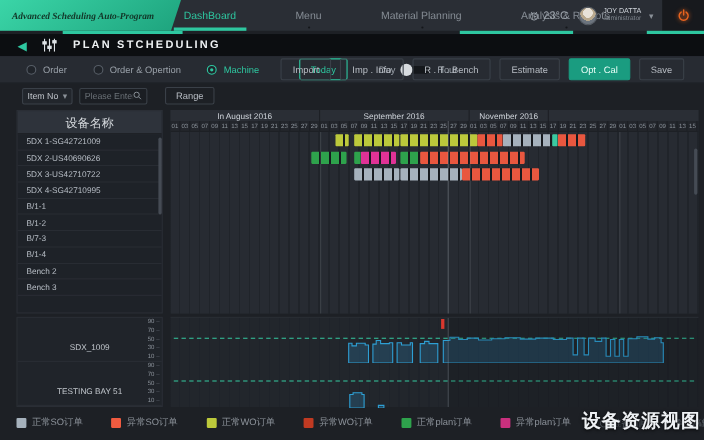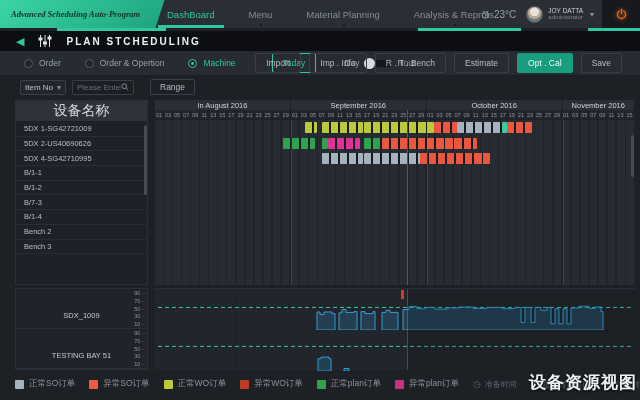--- a/index.html
+++ b/index.html
@@ -3,21 +3,21 @@
 <meta charset="utf-8">
 <style>
   * { margin:0; padding:0; box-sizing:border-box; }
   html,body { width:640px; height:400px; overflow:hidden; }
   body { font-family:"Liberation Sans", sans-serif; background:#1d2025; color:#c4c9cf; position:relative; }
 
   
   .top { position:absolute; left:0; top:0; width:640px; height:28px; background:#2a2e35; display:flex; align-items:center; }
   .logo { position:absolute; left:0; top:0; width:168px; height:28px; background:linear-gradient(135deg,#3bd6a8,#1fa57f); transform:skewX(-18deg) translateX(-8px); display:flex; align-items:center; justify-content:center; }
   .logo span { transform:skewX(18deg); font-family:"Liberation Serif",serif; font-style:italic; font-weight:bold; font-size:8.5px; color:#123527; white-space:nowrap; }
-  .nav { position:absolute; left:150px; top:0; height:28px; display:flex; }
+  .nav { position:absolute; left:150px; top:0; height:28px; display:flex;gap:20px; }
   .nav-item { position:relative; height:28px; display:flex; align-items:center; padding:0 17px; font-size:9.5px; color:#868d95; cursor:pointer; }
   .nav-item.active { color:#2ec7a0; }
   .nav-item.active::after { content:""; position:absolute; left:8px; right:8px; bottom:0; height:3px; background:#2ec7a0; }
   .nav-item .dot { position:absolute; bottom:2px; left:50%; width:2px; height:2px; border-radius:50%; background:#14161a; }
   .hright { position:absolute; right:0; top:0; height:28px; display:flex; align-items:center; }
   .temp { display:flex; align-items:center; gap:4px; color:#9aa1a9; font-size:10px; margin-right:10px; }
   .userbox { display:flex; align-items:center; gap:5px; margin-right:8px; }
   .avatar { width:17px; height:17px; border-radius:50%; background:radial-gradient(circle at 50% 32%, #e8e2d8 0 34%, #b9a98e 35% 55%, #6c747e 56%); border:1px solid #555b63; position:relative; overflow:hidden; }
   .uname { font-size:6.5px; color:#cdd2d8; line-height:7.5px; }
   .uname .role { color:#7e858d; font-size:6px; }
@@ -49,21 +49,21 @@
   
   .filterbar { position:absolute; left:0; top:76px; width:640px; height:22px; display:flex; align-items:center; }
   .select { margin-left:20px; width:46px; height:15px; border:1px solid #3a4048; border-radius:2px; display:flex; align-items:center; justify-content:space-between; padding:0 4px; font-size:8px; color:#c0c5cb; background:#22262c; cursor:pointer; }
   .search { margin-left:6px; width:62px; height:15px; border:1px solid #3a4048; border-radius:2px; display:flex; align-items:center; padding:0 4px; background:#1b1e23; }
   .search input { flex:1; background:transparent; border:none; outline:none; color:#c0c5cb; font-size:8px; width:40px; font-family:"Liberation Sans",sans-serif; }
   .search input::placeholder { color:#6a7076; }
   .btn.range { margin-left:16px; padding:2px 9px; }
 
   
   .machines { position:absolute; left:15px; top:100px; width:133px; height:185px; background:#1e2228; border:1px solid #2a2e35; }
-  .machines .mhead { height:21px; background:#2e333b; border-bottom:1px solid #1d2025; display:flex; align-items:center; justify-content:center; font-size:14px; color:#d6dade; }
+  .machines .mhead { height:21px; background:#2e333b; border-bottom:1px solid #1d2025; display:flex; align-items:center; justify-content:center; font-size:11px; color:#d6dade; }
   .mrow { height:14.7px; border-bottom:1px solid #282c33; display:flex; align-items:center; padding-left:8px; font-size:7.5px; color:#b9bfc7; cursor:pointer; }
   .mscroll { position:absolute; right:0; top:24px; width:3px; height:70px; background:#454b54; border-radius:2px; }
 
   .gantt { position:absolute; left:155px; top:100px; width:480px; height:185px; background:#23262c; }
   .monthrow { display:flex; height:10px; background:#2a2e35; }
   .mcell { border-right:1px solid #1d2025; display:flex; align-items:center; justify-content:center; font-size:7.5px; color:#cfd4da; overflow:hidden; white-space:nowrap; }
   .dayrow { display:flex; height:10px; background:#23262c; border-bottom:1px solid #1d2025; }
   .dcell { display:flex; align-items:center; justify-content:center; font-size:5.5px; color:#8d949c; border-right:1px solid #1d2025; overflow:hidden; }
   .gbody { position:relative; height:165px; background:repeating-linear-gradient(90deg,#272b32 0px,#272b32 7.6px,#20242a 7.6px,#20242a 9.057px); }
   .gbar { position:absolute; height:11px; border-radius:1px; }
@@ -77,21 +77,21 @@
   .lrow .lname { font-size:7.5px; color:#c3c8ce;margin-top:13px; }
   .ticks { position:absolute; right:2px; top:1px; bottom:1px; display:flex; flex-direction:column; justify-content:space-between; }
   .tick { font-size:5.5px; color:#8d949c; text-align:right; line-height:6px; }
   .tick::after { content:" –"; color:#5a6068; }
   .loadchart { position:absolute; left:155px; top:288px; width:480px; height:82px; background:repeating-linear-gradient(90deg,#22262c 0px,#22262c 8px,#1f232a 8px,#1f232a 9.057px); border-top:1px solid #2a2e35; }
   .track { position:absolute; left:0; width:480px; height:41px; }
   .futureshade { position:absolute; top:0; bottom:0; right:0; background:rgba(0,0,0,0.12); }
   .cnow { position:absolute; top:0; bottom:0; width:1px; background:rgba(180,190,200,0.28); }
 
   
-  .legend { position:absolute; left:15px; top:374px; width:625px; height:20px; display:flex; align-items:center; gap:14px; }
+  .legend { position:absolute; left:15px; top:374px; width:625px; height:20px; display:flex; align-items:center; gap:26px; }
   .litem { display:flex; align-items:center; gap:5px; font-size:8.5px; color:#8d939b; white-space:nowrap; }
   .lbox { width:9px; height:9px; border-radius:1px; }
   .licon-item { display:flex; align-items:center; gap:4px; font-size:8px; color:#5d646c; white-space:nowrap; }
   .licon { font-size:9px; }
   .watermark { position:absolute; right:3px; bottom:6px; font-size:17px; font-weight:bold; color:#eef1f4; text-shadow:0 1px 3px rgba(0,0,0,0.9); letter-spacing:1px; }
 </style>
 </head>
 <body>
 
 <div class="top">
@@ -194,36 +194,36 @@
       </svg>
   </div>
   <button class="btn range">Range</button>
 </div>
 
 <div class="machines">
   <div class="mhead">设备名称</div>
   <div id="mlist">
       <div class="mrow">5DX 1-SG42721009</div>
       <div class="mrow">5DX 2-US40690626</div>
+      <div class="mrow">5DX 3-US42710722</div>
       <div class="mrow">5DX 4-SG42710995</div>
       <div class="mrow">B/1-1</div>
       <div class="mrow">B/1-2</div>
       <div class="mrow">B/7-3</div>
       <div class="mrow">B/1-4</div>
       <div class="mrow">Bench 2</div>
       <div class="mrow">Bench 3</div>
     </div>
   <div class="mscroll"></div>
 </div>
 
 <div class="gantt">
   <div class="monthrow" id="monthrow">
       <div class="mcell" style="width: 28.3019%;">In August 2016</div>
       <div class="mcell" style="width: 28.3019%;">September 2016</div>
-      <div class="mcell" style="width: 28.3019%;">October 2016</div>
       <div class="mcell" style="width: 15.0943%;">November 2016</div>
     </div>
   <div class="dayrow" id="dayrow">
       <div class="dcell" style="width: 1.88679%;">01</div>
       <div class="dcell" style="width: 1.88679%;">03</div>
       <div class="dcell" style="width: 1.88679%;">05</div>
       <div class="dcell" style="width: 1.88679%;">07</div>
       <div class="dcell" style="width: 1.88679%;">09</div>
       <div class="dcell" style="width: 1.88679%;">11</div>
       <div class="dcell" style="width: 1.88679%;">13</div>

